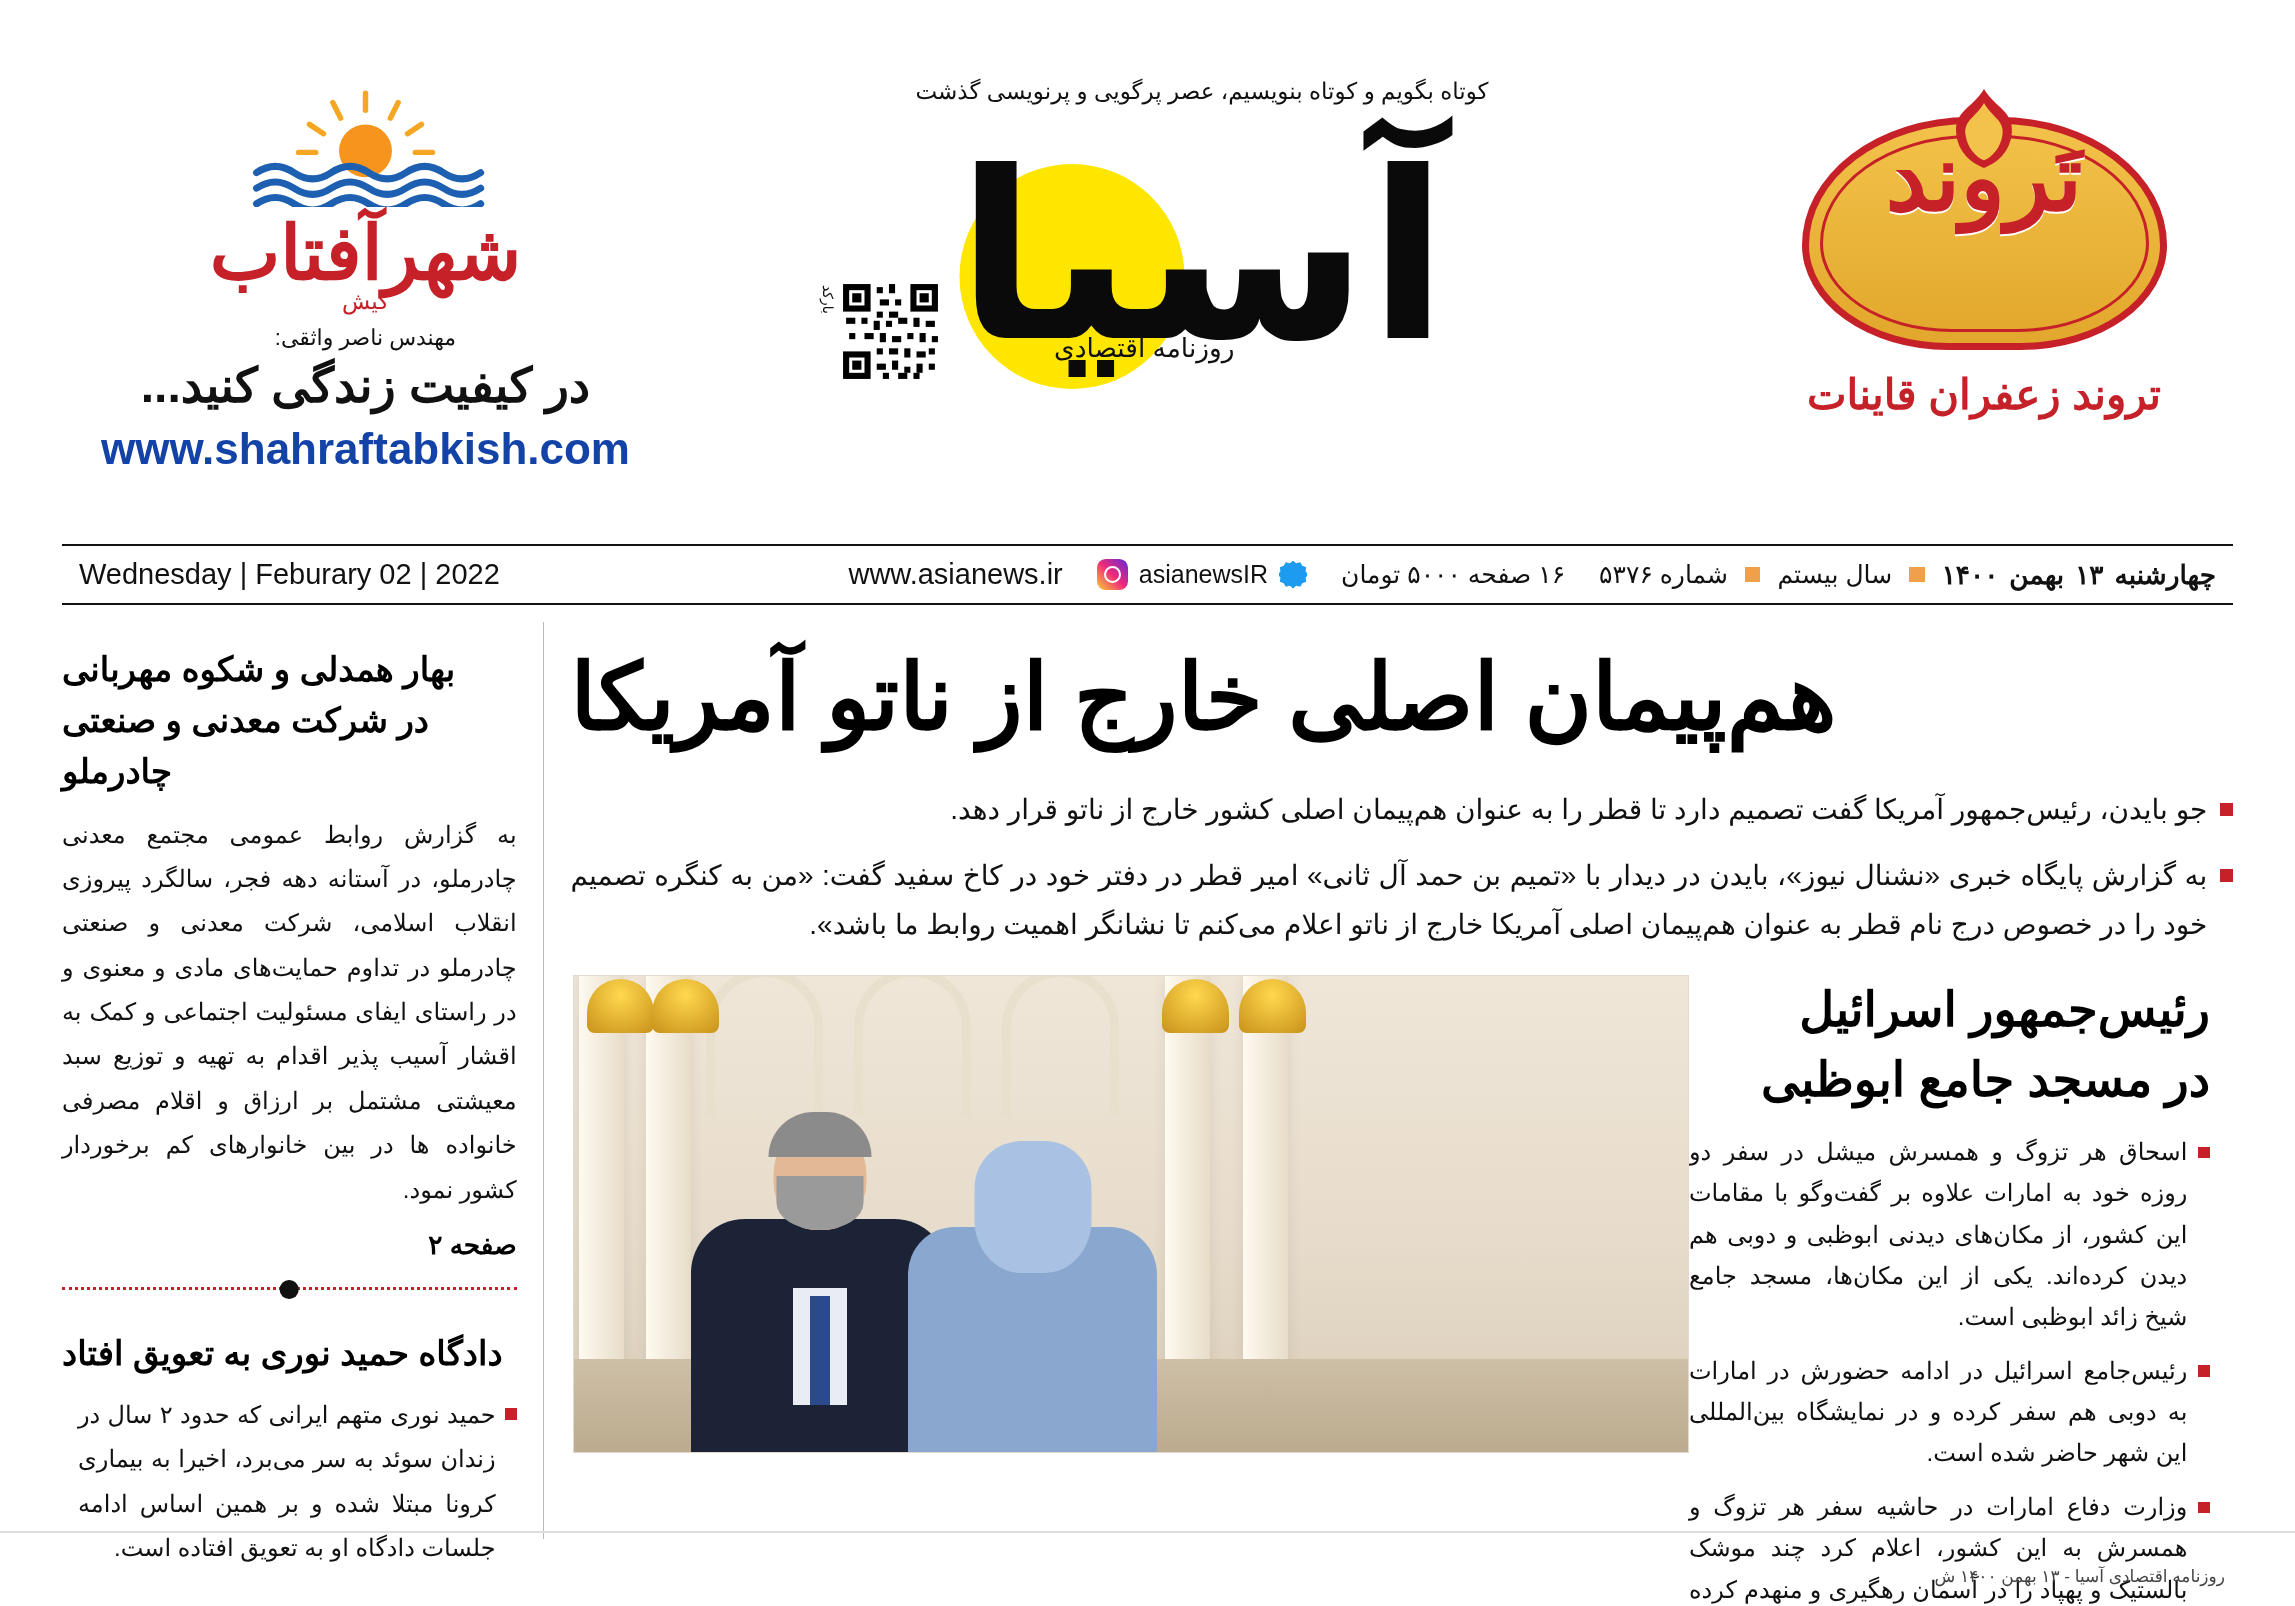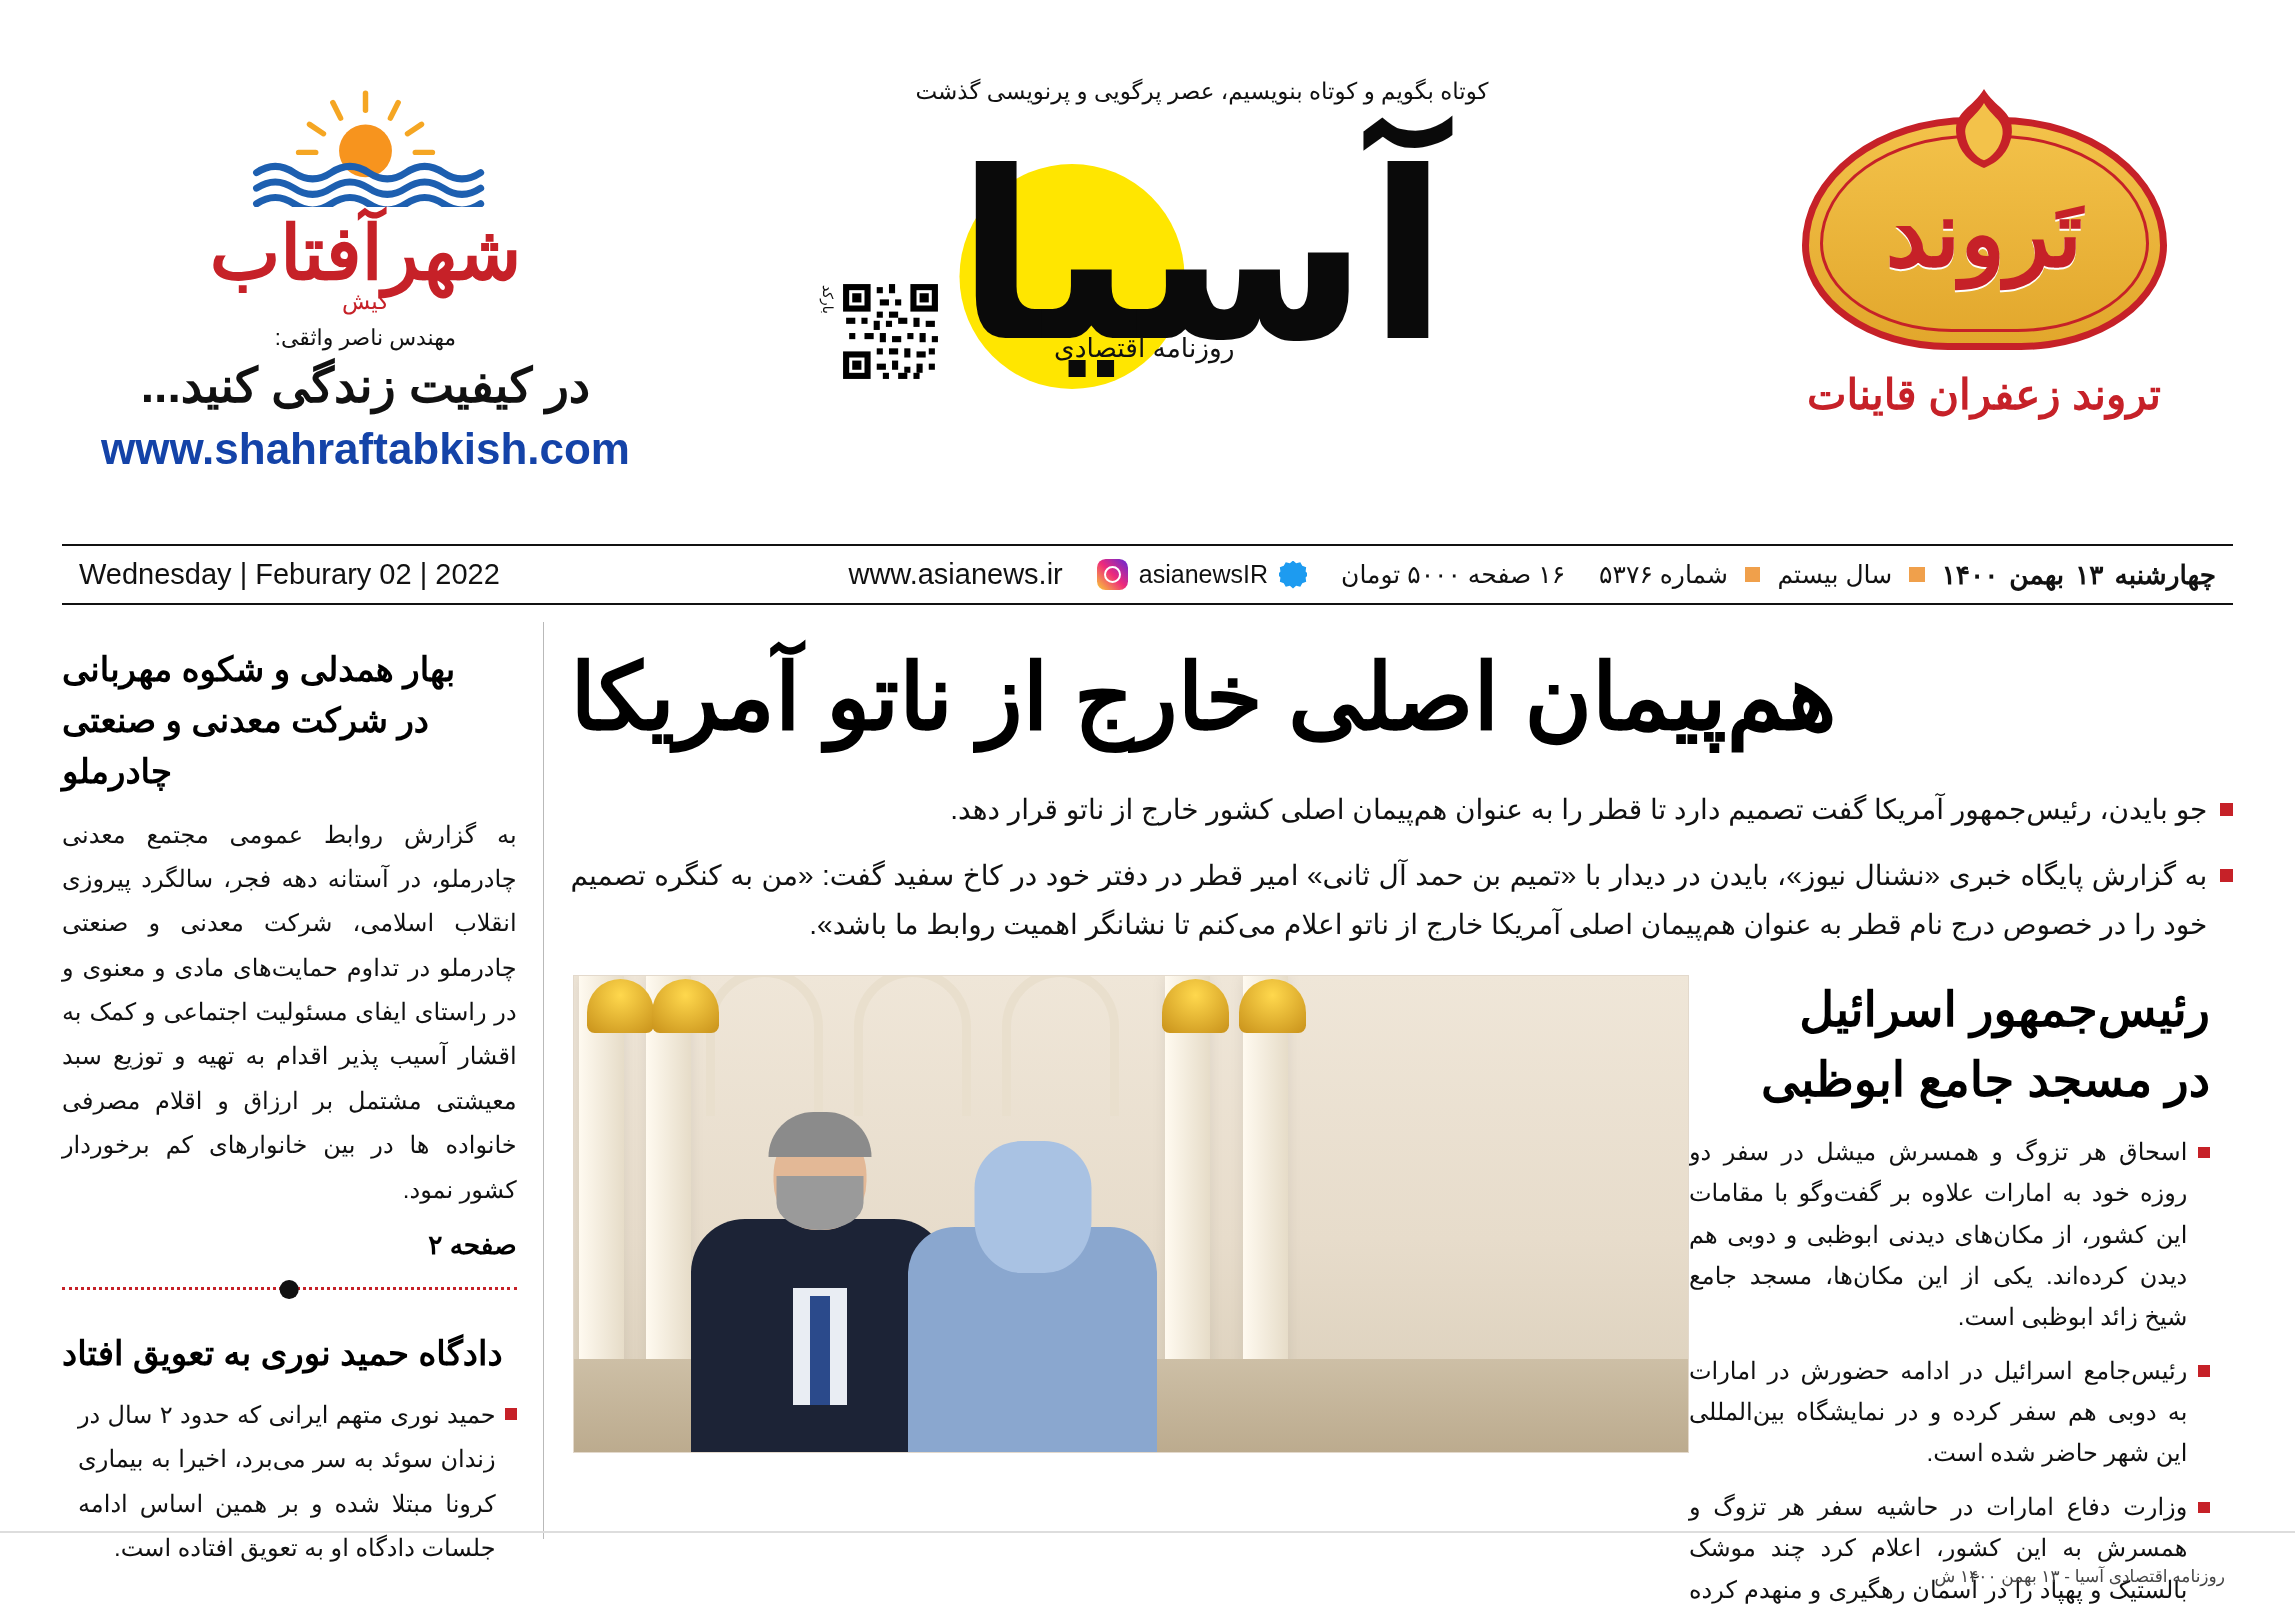--- a/index.html
+++ b/index.html
@@ -31,21 +31,21 @@
     text-align: center;
     direction: rtl;
   }
   .saffron-badge {
     width: 365px; height: 233px;
     margin: 0 auto;
     background: linear-gradient(#f3c24a, #e2a72c);
     border: 7px solid #c62128;
     border-radius: 46% 46% 40% 40% / 55% 55% 45% 45%;
     position: relative;
-    display: flex; align-items: center; justify-content: center;
+    display: flex; align-items: flex-start; justify-content: center;
   }
   .saffron-badge::before{
     content:"";
     position:absolute; inset:11px;
     border:3.1px solid #c62128;
     border-radius: 46% 46% 40% 40% / 55% 55% 45% 45%;
   }
   .saffron-word {
     font-size: 93px;
     font-weight: 700;

